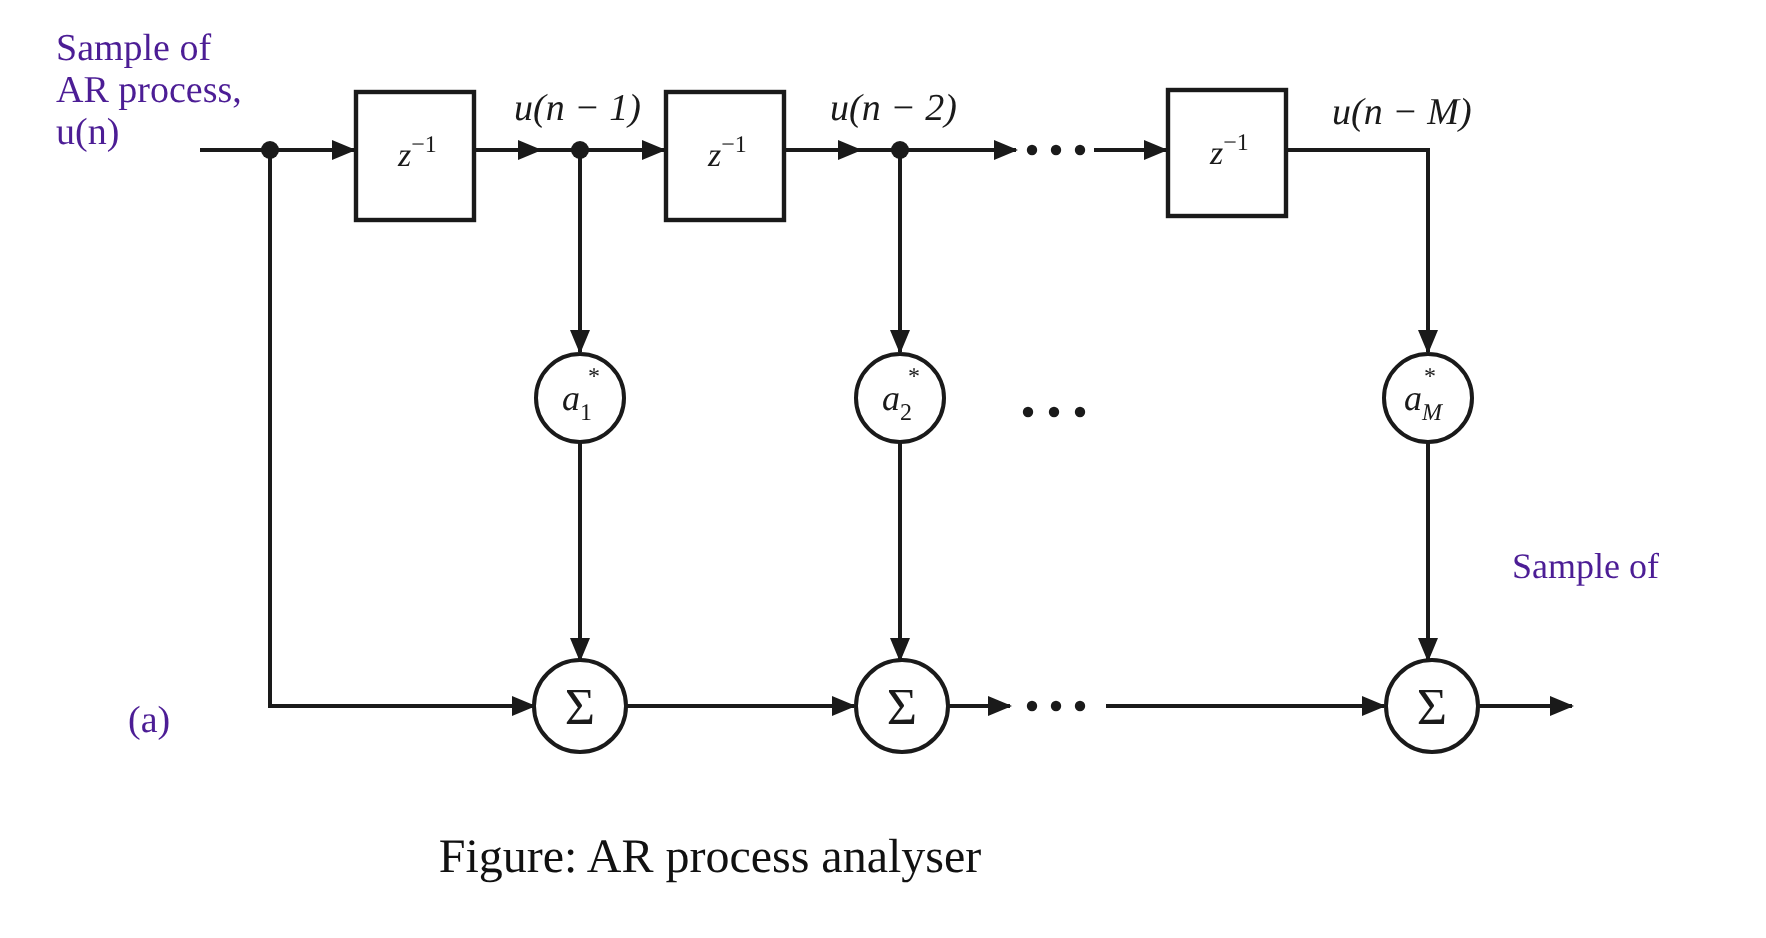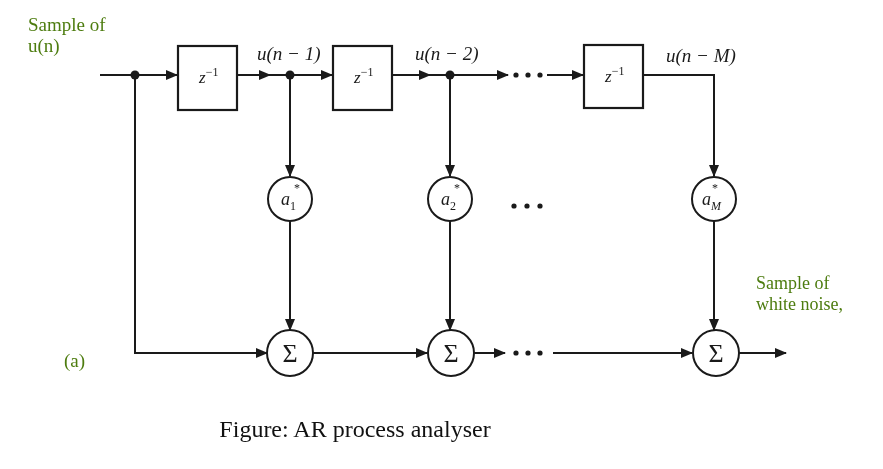--- a/index.html
+++ b/index.html
@@ -4,33 +4,33 @@
 <style>
   html, body { margin:0; padding:0; background:#ffffff; }
   body { width:883px; height:469px; position:relative; overflow:hidden;
          font-family: "Liberation Serif", "DejaVu Serif", serif; color:#1a1a1a; }
   svg { position:absolute; left:0; top:0; }
   .lbl { font-family: "Liberation Serif", "DejaVu Serif", serif; fill:#1a1a1a; }
   .ital { font-style: italic; }
   .caption { position:absolute; left:0; width:710px; top:416px; text-align:center;
              font-family: "Liberation Serif", "DejaVu Serif", serif; font-size:24px; color:#111; }
   .side-label { position:absolute; font-family: "Liberation Serif", "DejaVu Serif", serif;
-                font-size:19px; line-height:21px; color:#4d7c0f; }
+                font-size:19px; line-height:21px; color:#4c1d95; }
 </style>
 </head>
 <body>
 
 <div class="side-label" style="left:28px; top:14px;">
   <div>Sample of</div>
+  <div>AR process,</div>
   <div style="">u(n)</div>
 </div>
 
 <div class="side-label" style="left:756px; top:273px; font-size:18px;">
   <div>Sample of</div>
-  <div>white noise,</div>
 </div>
 
 <div class="side-label" style="left:64px; top:350px;">(a)</div>
 
 <svg width="883" height="469" viewBox="0 0 883 469">
   <defs>
     <marker id="arr" markerWidth="12" markerHeight="10" refX="11" refY="5" orient="auto" markerUnits="userSpaceOnUse">
       <path d="M0,0 L12,5 L0,10 z" fill="#1a1a1a"></path>
     </marker>
   </defs>

